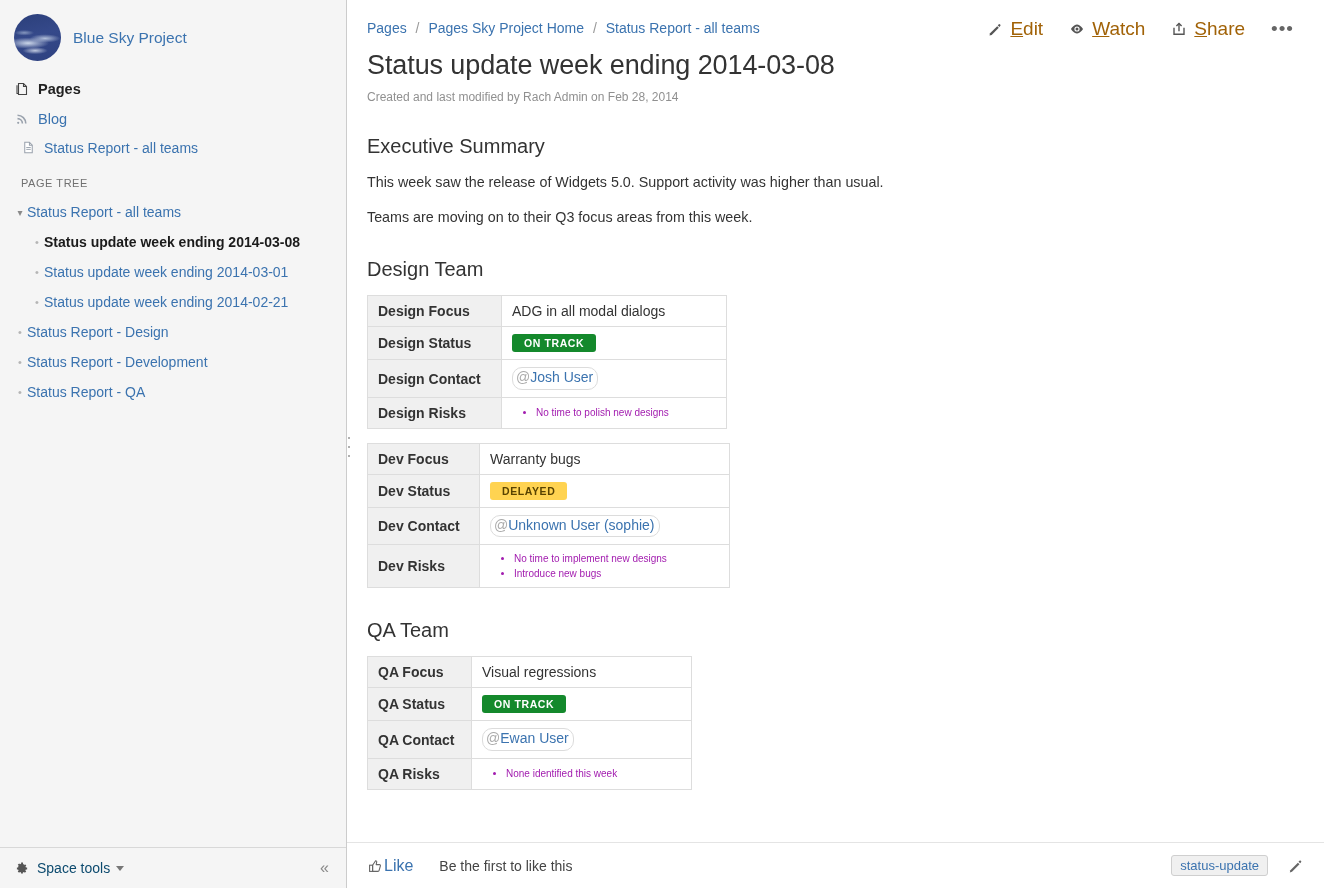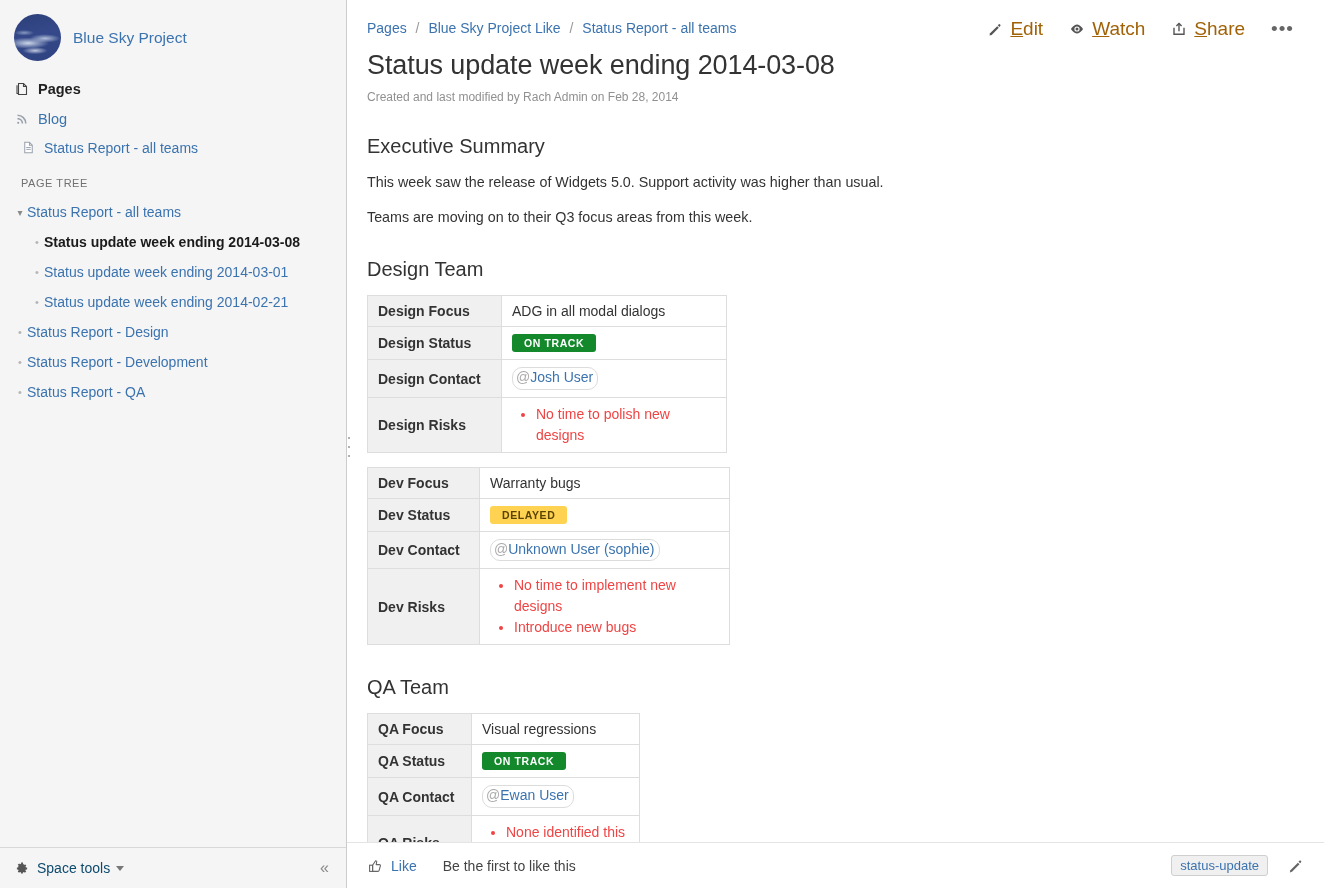--- a/index.html
+++ b/index.html
@@ -129,42 +129,42 @@
   table.team th, table.team td {
     border: 1px solid #dddddd; vertical-align: middle;
     padding: 7px 10px; font-size: 14px;
   }
   table.team th {
     background: #f0f0f0; font-weight: bold; color: #333333; text-align: left;
   }
   table.team td { color: #333333; }
   table.team td.risks { padding: 6px 10px 6px 0; }
   table.team ul { margin: 0; padding: 0 0 0 34px; list-style: disc; }
-  table.team ul li { font-size: 14px; line-height: 1.5; color: #ef4444; }
+  table.team ul li { font-size: 10px; line-height: 1.5; color: #a21caf; }
 
   .lozenge {
     display: inline-block; padding: 3px 12px; border-radius: 3px;
     font-size: 10.5px; font-weight: bold; letter-spacing: .6px; text-transform: uppercase;
   }
   .mention {
     display: inline-block; border: 1px solid #dcdcdc; border-radius: 10px;
     padding: 1px 4px 2px 3px; background: #ffffff; cursor: pointer; line-height: 1.25;
   }
   .mention .at { color: #aaaaaa; }
   .mention .nm { color: #3b73af; }
 
   
   .page-footer {
     position: absolute; left: 0; bottom: 0; width: 100%; height: 46px;
     border-top: 1px solid #e4e4e4; display: flex; align-items: center;
     justify-content: space-between; padding: 0 20px 0 20px; background: #fff;
   }
   .like-group { display: flex; align-items: center; }
   .like-btn { display: flex; align-items: center; cursor: pointer; }
-  .like-btn .lbl { color: #3b73af; font-size: 14px; margin-left: 8px; }
+  .like-btn .lbl { color: #3b73af; font-size: 16px; margin-left: 1px; }
   .like-text { font-size: 14px; color: #444444; margin-left: 26px; }
   .labels-group { display: flex; align-items: center; gap: 20px; }
   .label-chip {
     display: inline-block; background: #f0f0f0; border: 1px solid #cfcfcf; border-radius: 3px;
     padding: 2px 8px; font-size: 13px; color: #3b73af; cursor: pointer;
   }
   .pencil-btn { cursor: pointer; display: flex; align-items: center; }
   svg { display: block; }
 </style>
 </head>
@@ -268,21 +268,21 @@
     <i></i>
   </div>
 
   <div id="main">
 
     <div class="page-header">
       <div class="top-row">
         <div class="breadcrumb">
           <a>Pages</a>
           <span class="sep">/</span>
-          <a>Blue Sky Project Like</a>
+          <a>Pages Sky Project Home</a>
           <span class="sep">/</span>
           <a>Status Report - all teams</a>
         </div>
 
         <div class="actions">
           <div class="action">
             <span>
               <svg width="15" height="15" viewBox="0 0 16 16">
                 <path fill="#555" d="M2.2 12.1l-.6 2.3 2.3-.6 7.6-7.6-1.7-1.7z"></path>
                 <path fill="#555" d="M12.9 2.6a1.1 1.1 0 0 0-1.6 0l-.9.9 1.7 1.7.9-.9a1.1 1.1 0 0 0 0-1.6z"></path>
@@ -384,21 +384,21 @@
           </td>
         </tr>
       </tbody>
         </table>
 
       <h2 class="section-head">QA Team</h2>
       <table class="team">
         <tbody>
             <tr>
           <th style="width:104px">QA Focus</th>
-          <td style="width:168px">Visual regressions</td>
+          <td style="width:220px">Visual regressions</td>
         </tr>
         <tr>
           <th>QA Status</th>
           <td>
             <span class="lozenge" id="qa-status" style="background: rgb(20, 137, 44); color: rgb(255, 255, 255);">ON TRACK</span>
           </td>
         </tr>
         <tr>
           <th>QA Contact</th>
           <td>

